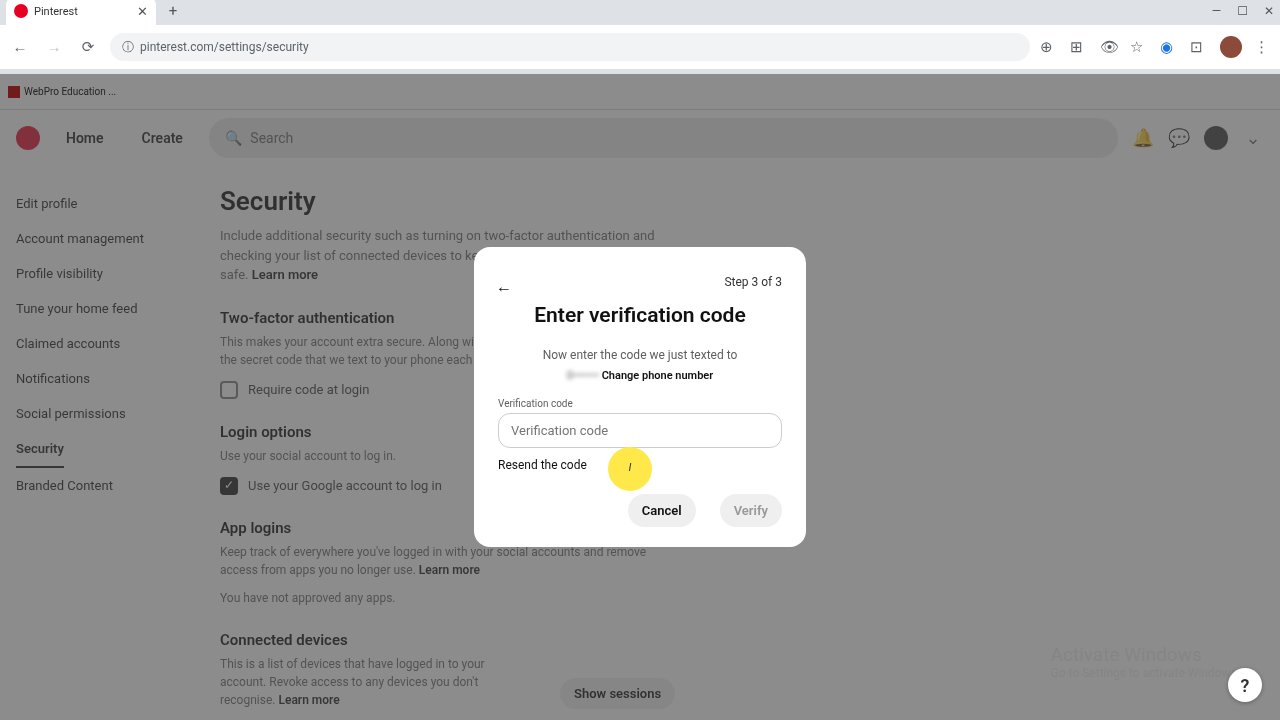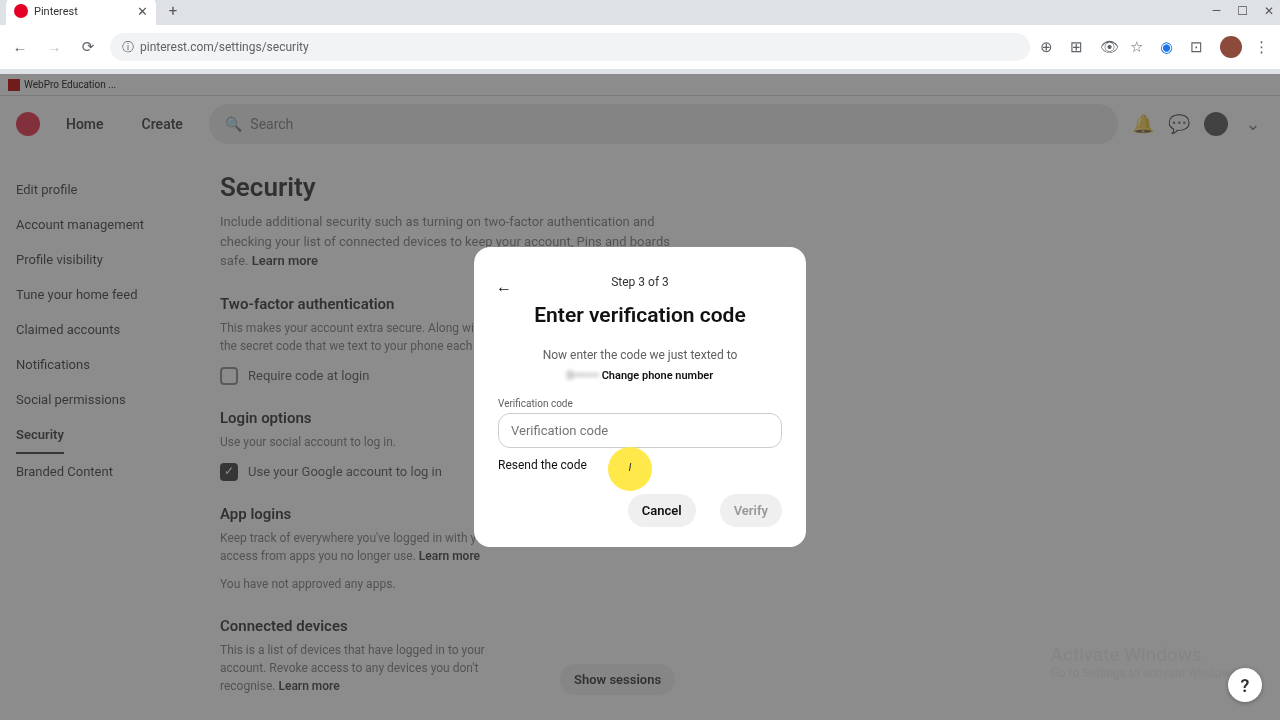--- a/index.html
+++ b/index.html
@@ -14,21 +14,21 @@
 .new-tab { width: 22px; height: 22px; display: flex; align-items: center; justify-content: center; margin-left: 6px; margin-bottom: 3px; color: #555; font-size: 15px; }
 .addr-bar { background: #fff; height: 44px; display: flex; align-items: center; padding: 0 8px; gap: 10px; }
 .nav-btn { width: 24px; height: 24px; display: flex; align-items: center; justify-content: center; color: #5f6368; font-size: 15px; }
 .url-box { flex: 1; background: #f1f3f4; border-radius: 14px; height: 28px; display: flex; align-items: center; padding: 0 12px; font-size: 12px; color: #5f6368; gap: 6px; }
 .tool-icons { display: flex; gap: 12px; align-items: center; }
 .tool-icon { width: 18px; height: 18px; color: #5f6368; font-size: 15px; }
 .profile-dot { width: 22px; height: 22px; border-radius: 50%; background: #8b4a3a; }
 .win-controls { position: absolute; top: 4px; right: 6px; display: flex; gap: 16px; font-size: 12px; color: #555; }
 
 
-.bookmark-bar { height: 22px; background: #fff; border-bottom: 1px solid #e0e0e0; display: flex; align-items: center; padding: 0 8px; font-size: 10px; color: #444; gap: 4px; }
+.bookmark-bar { height: 36px; background: #fff; border-bottom: 1px solid #e0e0e0; display: flex; align-items: center; padding: 0 8px; font-size: 10px; color: #444; gap: 4px; }
 .bm-icon { width: 12px; height: 12px; background: #c33; }
 
 
 .pin-header { height: 56px; display: flex; align-items: center; padding: 0 16px; gap: 14px; text-align: center; }
 .pin-logo { width: 24px; height: 24px; background: #e60023; border-radius: 50%; }
 .pin-nav { font-size: 14px; font-weight: 600; color: #111; padding: 8px 12px; }
 .pin-search { flex: 1; background: #e9e9e9; border-radius: 24px; height: 40px; display: flex; align-items: center; padding: 0 16px; gap: 8px; color: #5f5f5f; font-size: 14px; }
 .pin-icon { width: 22px; height: 22px; color: #5f5f5f; font-size: 18px; }
 .pin-avatar { width: 24px; height: 24px; border-radius: 50%; background: #333; }
 
@@ -49,21 +49,21 @@
 .checkbox.checked { background: #111; border-color: #111; position: relative; }
 .checkbox.checked::after { content: "✓"; color: #fff; font-size: 12px; position: absolute; left: 2px; top: -1px; }
 .show-sessions { display: inline-block; background: #efefef; padding: 8px 14px; border-radius: 20px; font-size: 13px; font-weight: 600; margin-left: 40px; }
 
 
 .overlay { position: absolute; top: 74px; left: 0; right: 0; bottom: 0; background: rgba(0,0,0,0.45); display: flex; align-items: center; justify-content: center; }
 
 
 .modal { background: #fff; width: 332px; border-radius: 16px; padding: 28px 24px 20px; position: relative; }
 .modal-back { position: absolute; left: 22px; top: 30px; font-size: 16px; color: #111; cursor: pointer; }
-.modal-step { text-align: center; font-size: 12px; color: #333; margin-bottom: 14px; }
+.modal-step { text-align: right; font-size: 12px; color: #333; margin-bottom: 14px; }
 .modal-title { text-align: center; font-size: 21px; font-weight: 600; color: #111; margin-bottom: 20px; }
 .modal-desc { text-align: center; font-size: 12px; color: #5f5f5f; line-height: 1.4; margin-bottom: 6px; }
 .phone-row { text-align: center; font-size: 11px; margin-bottom: 16px; }
 .phone-num { color: #5f5f5f; filter: blur(2px); }
 .change-phone { color: #111; font-weight: 600; }
 .input-label { font-size: 10px; color: #5f5f5f; margin-bottom: 4px; }
 .code-input { width: 100%; border: 1.5px solid #cdcdcd; border-radius: 12px; padding: 9px 12px; font-size: 13px; color: #999; margin-bottom: 10px; }
 .resend { font-size: 12px; color: #111; margin-bottom: 22px; }
 .modal-actions { display: flex; justify-content: flex-end; gap: 24px; }
 .btn { padding: 9px 14px; border-radius: 20px; font-size: 13px; font-weight: 600; border: none; cursor: pointer; }

